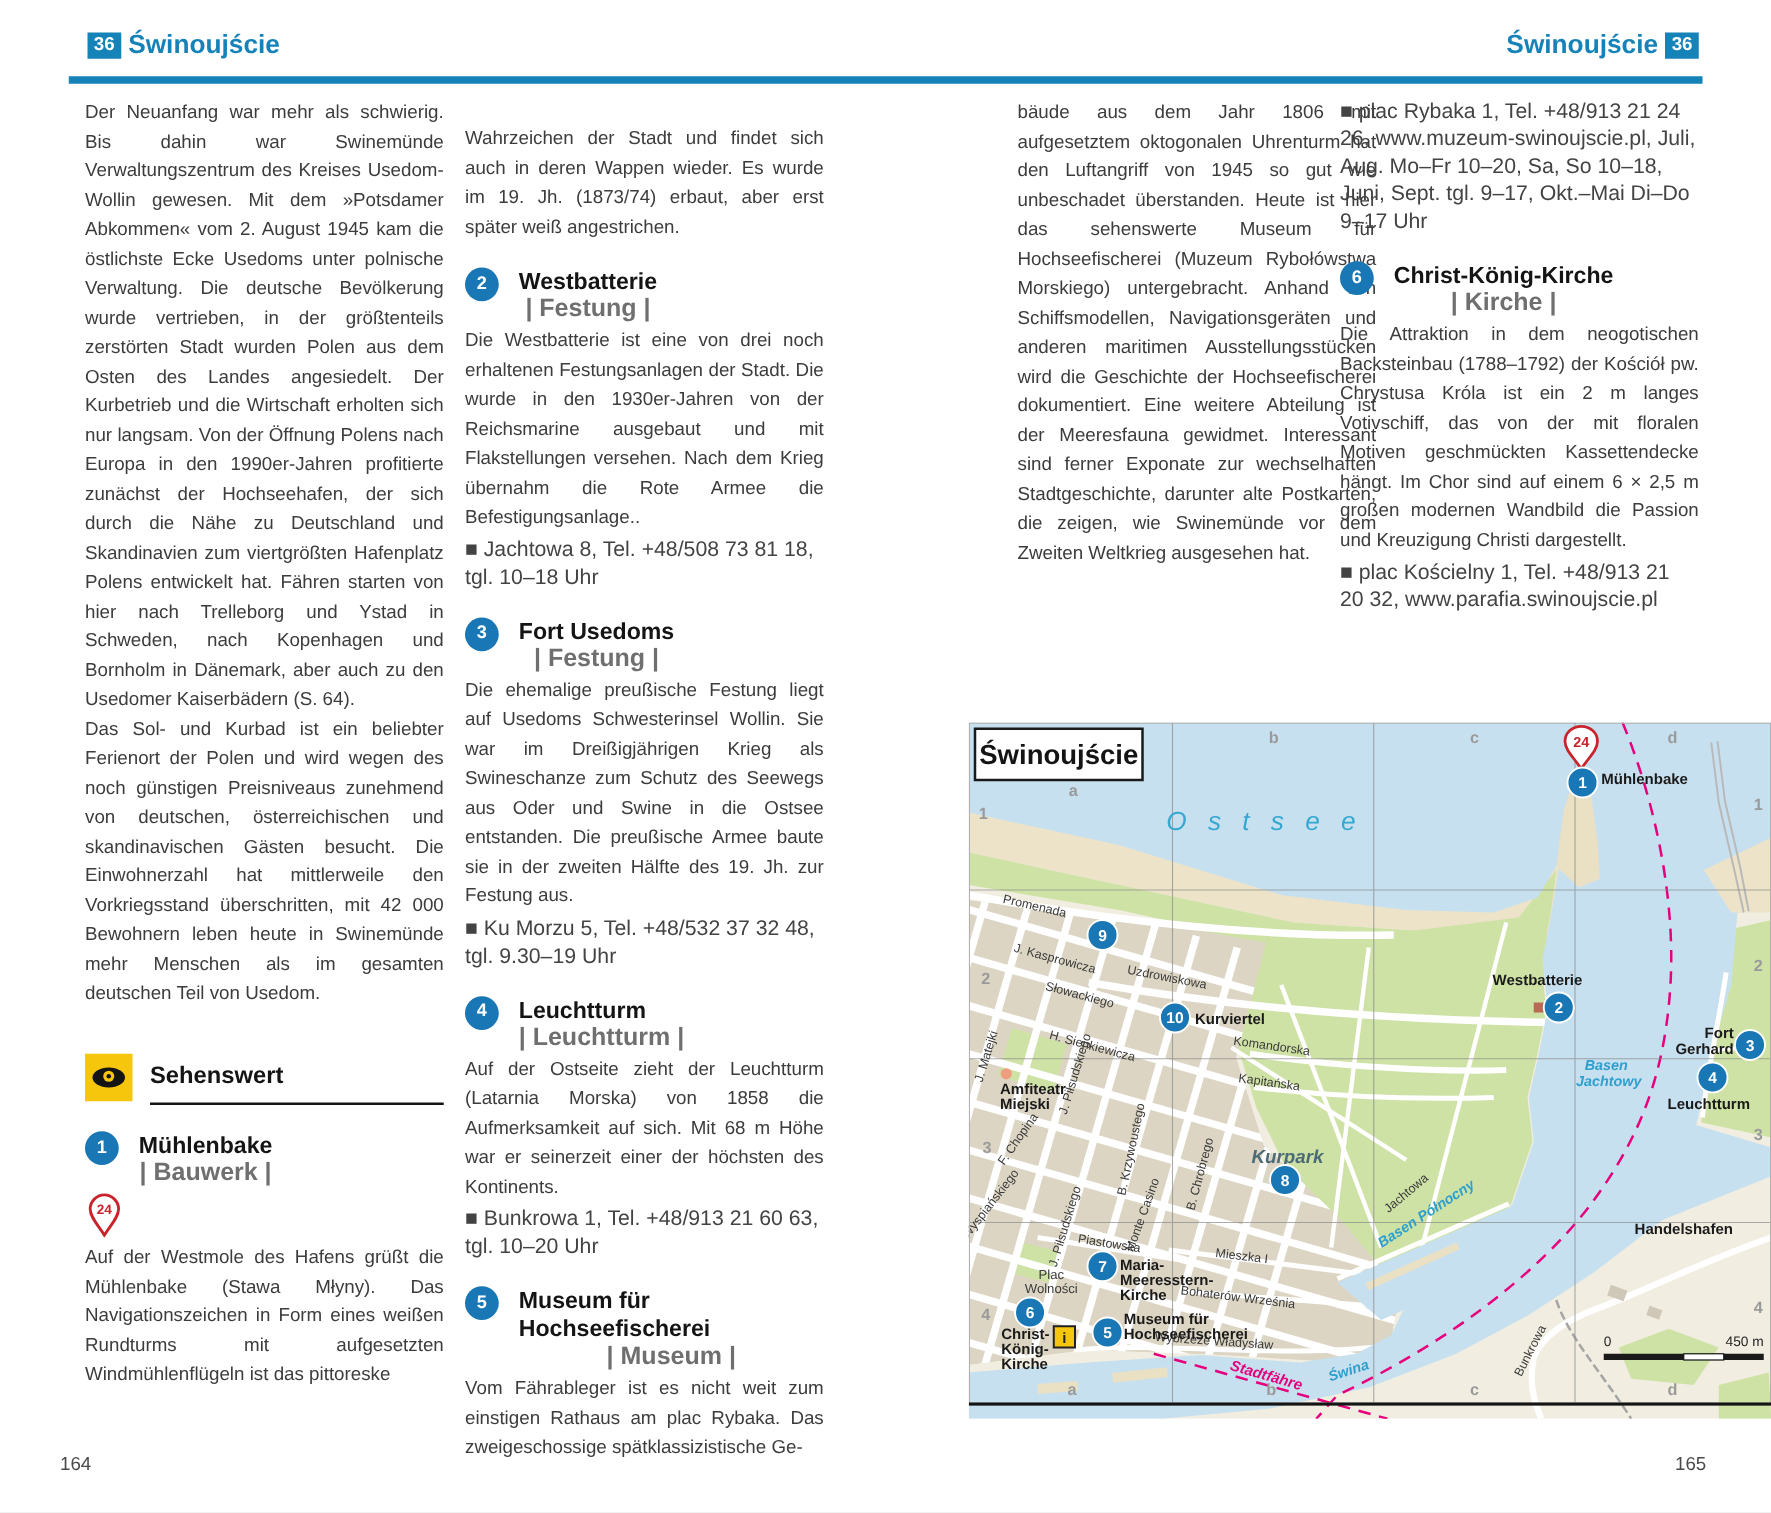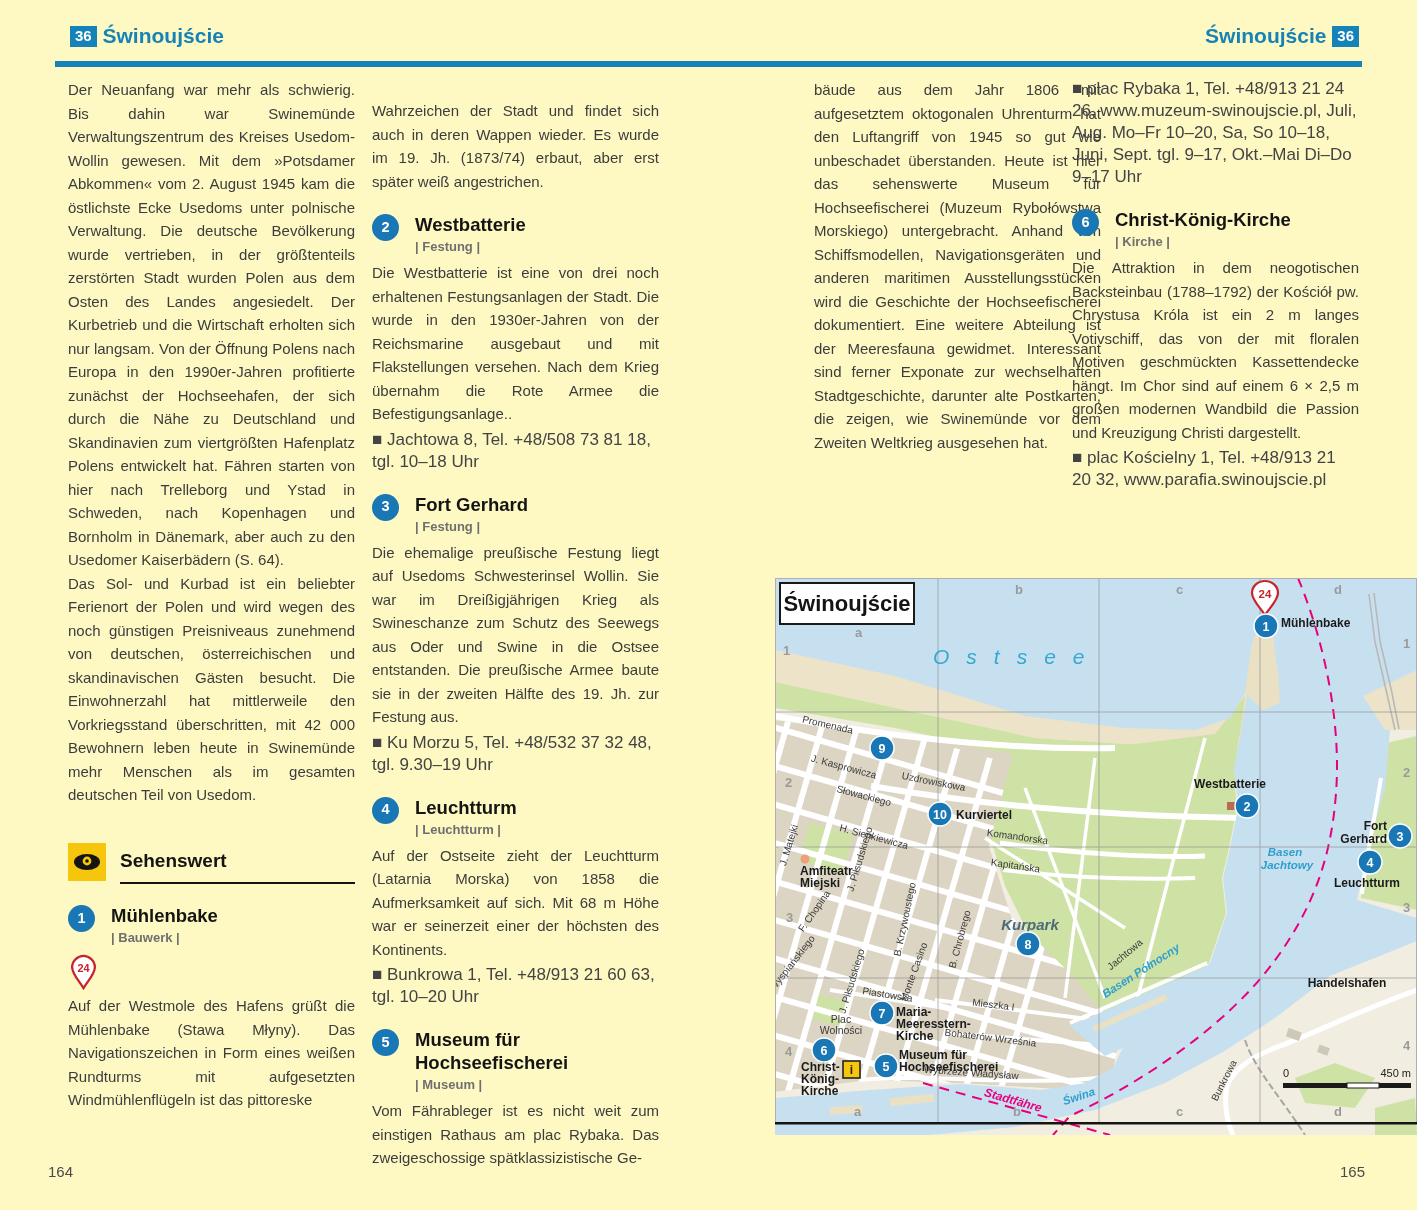--- a/index.html
+++ b/index.html
@@ -1,16 +1,16 @@
 <!DOCTYPE html>
 <html><head>
 <meta charset="utf-8">
 <style>
   html,body{margin:0;padding:0;background:#e8e8e8;}
-  .page{position:relative;width:1417px;height:1210px;background:#fef9c3;overflow:hidden;
+  .page{position:relative;width:1417px;height:1210px;background:#ffffff;overflow:hidden;
         font-family:"Liberation Sans",sans-serif;color:#3c3c3c;}
   
   .hdr{position:absolute;top:24px;font-size:21px;font-weight:bold;color:#1583b8;}
   .hdr-left{left:70px;}
   .hdr-right{right:58px;text-align:center;}
   .badge{display:inline-block;background:#1583b8;color:#fff;font-size:15px;font-weight:bold;
          padding:2px 5px 3px;line-height:16px;position:relative;top:-2px;}
   .rule{position:absolute;left:55px;right:55px;top:61px;height:6px;background:#1583b8;}
   
   .col{position:absolute;top:78px;width:287px;font-size:15px;line-height:23.5px;text-align:justify;}
@@ -18,21 +18,21 @@
   .col p{margin:0;}
   .section-head{display:flex;align-items:flex-start;gap:14px;margin-top:36px;}
   .eye-box{width:38px;height:38px;background:#f6c60d;display:flex;align-items:center;justify-content:center;flex:0 0 38px;}
   .section-title-wrap{flex:1;border-bottom:2.5px solid #141414;padding-bottom:9px;padding-top:6px;}
   .section-title{font-size:19px;font-weight:bold;color:#141414;}
   .entry{margin-top:20px;text-align:justify;}
   .entry-head{display:flex;gap:16px;text-align:left;margin-bottom:3px;}
   .num-badge{flex:0 0 27px;width:27px;height:27px;border-radius:50%;background:#1877b4;color:#fff;
              font-weight:bold;font-size:14.5px;display:flex;align-items:center;justify-content:center;margin-top:1px;}
   .entry-title{font-size:18.5px;font-weight:bold;color:#141414;line-height:23px;}
-  .entry-cat{font-size:13px;font-weight:bold;color:#6f6f6f;line-height:22px;}
+  .entry-cat{font-size:20px;font-weight:bold;color:#6f6f6f;line-height:22px;text-align:center;}
   .pin-row{display:flex;gap:12px;text-align:left;margin:3px 0 4px;}
   .pin-row svg{flex:0 0 31px;margin-top:2px;}
   .pin-note{font-size:15.5px;font-style:italic;color:#333;line-height:22.5px;padding-top:2px;}
   .addr{font-size:17px;line-height:22px;color:#434343;text-align:left;margin-top:3px !important;}
   .pgnum{position:absolute;bottom:30px;font-size:15px;color:#4a4a4a;}
   .pg-left{left:48px;} .pg-right{right:52px;}
   
   .map-wrap{position:absolute;left:775px;top:578px;width:642px;height:557px;}
   .map-wrap svg{display:block;}
   text{font-family:"Liberation Sans",sans-serif;}
@@ -102,21 +102,21 @@
           <div class="entry-cat">| Festung |</div>
         </div>
       </div>
       <p>Die Westbatterie ist eine von drei noch erhaltenen Festungsanlagen der Stadt. Die wurde in den 1930er-Jahren von der Reichsmarine ausgebaut und mit Flakstellungen versehen. Nach dem Krieg übernahm die Rote Armee die Befestigungsanlage..</p>
       <p class="addr">■ Jachtowa 8, Tel. +48/508 73 81 18, tgl. 10–18 Uhr</p>
     </div>
     <div class="entry">
       <div class="entry-head">
         <span class="num-badge">3</span>
         <div>
-          <div class="entry-title">Fort Gerhard</div>
+          <div class="entry-title">Fort Usedoms</div>
           <div class="entry-cat">| Festung |</div>
         </div>
       </div>
       <p>Die ehemalige preußische Festung liegt auf Usedoms Schwesterinsel Wollin. Sie war im Dreißigjährigen Krieg als Swineschanze zum Schutz des Seewegs aus Oder und Swine in die Ostsee entstanden. Die preußische Armee baute sie in der zweiten Hälfte des 19. Jh. zur Festung aus.</p>
       <p class="addr">■ Ku Morzu 5, Tel. +48/532 37 32 48, tgl. 9.30–19 Uhr</p>
     </div>
     <div class="entry">
       <div class="entry-head">
         <span class="num-badge">4</span>
         <div>

